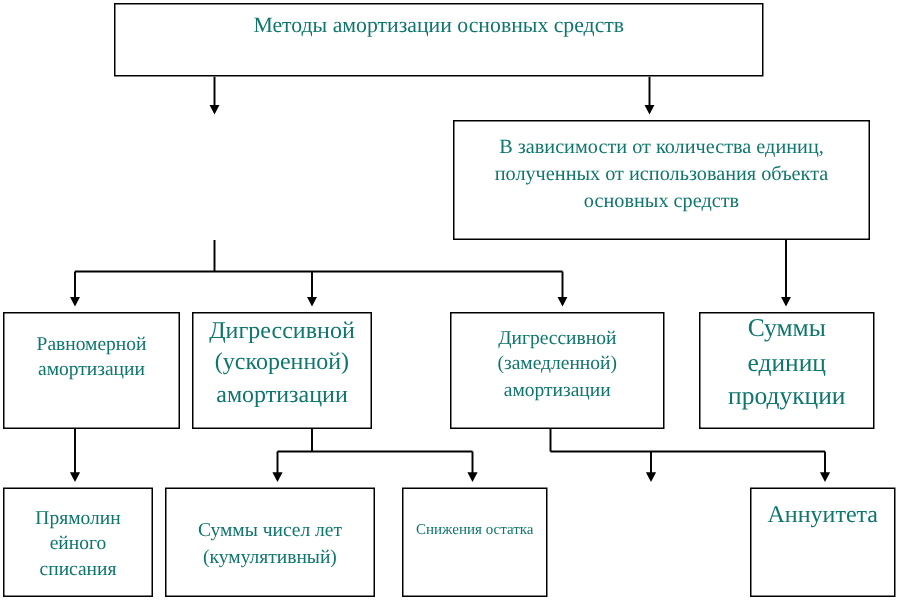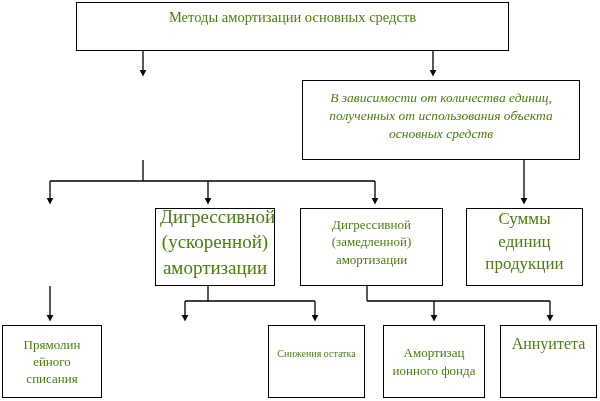--- a/index.html
+++ b/index.html
@@ -19,41 +19,41 @@
   }
   .node {
     position: absolute;
     box-sizing: border-box;
     border: 1px solid #000000;
     background: #ffffff;
     display: flex;
     align-items: center;
     justify-content: center;
     text-align: center;
-    color: #4d7c0f;
+    color: #0f766e;
     line-height: 1.32;
     padding: 2px 4px;
   }
   .node .label {
     display: block;
     width: 100%;
   }
   #n-root { left: 76px;  top: 2px;   width: 433px; height: 49px;  font-size: 14.5px; }
   #n-root .label { position: relative; top: -9px; }
 
   #n-time  { left: 2px;   top: 80px;  width: 281px; height: 80px; font-size: 13.5px; }
   #n-time .label { position: relative; top: -8px; }
 
-  #n-units { left: 302px; top: 80px;  width: 278px; height: 80px; font-size: 13.5px; font-style: italic; }
+  #n-units { left: 302px; top: 80px;  width: 278px; height: 80px; font-size: 13.5px; }
   #n-units .label { position: relative; top: -4px; }
 
   #n-even  { left: 2px;   top: 208px; width: 118px; height: 78px; font-size: 13px; }
   #n-even .label { position: relative; top: -10px; }
 
-  #n-digr  { left: 155px; top: 208px; width: 120px; height: 78px; font-size: 19px; }
+  #n-digr  { left: 128px; top: 208px; width: 120px; height: 78px; font-size: 16px; }
   #n-digr .label { position: relative; top: -5px; }
 
   #n-prog  { left: 300px; top: 208px; width: 143px; height: 78px; font-size: 13px; }
   #n-prog .label { position: relative; top: -5px; }
 
   #n-sum   { left: 466px; top: 208px; width: 117px; height: 78px; font-size: 17px; }
   #n-sum .label { position: relative; top: -5px; }
 
   #n-line  { left: 2px;   top: 325px; width: 100px; height: 73px; font-size: 13px; }
   #n-cumul { left: 110px; top: 325px; width: 140px; height: 73px; font-size: 13px; }
@@ -113,43 +113,46 @@
 
   <div class="node" id="n-root">
     <span class="label">Методы амортизации основных средств</span>
   </div>
 
 
   <div class="node" id="n-units">
     <span class="label">В зависимости от количества единиц, полученных от использования объекта основных средств</span>
   </div>
 
+  <div class="node" id="n-even">
+    <span class="label">Равномерной амортизации</span>
+  </div>
 
   <div class="node" id="n-digr">
     <span class="label">Дигрессивной (ускоренной) амортизации</span>
   </div>
 
   <div class="node" id="n-prog">
     <span class="label">Дигрессивной (замедленной) амортизации</span>
   </div>
 
   <div class="node" id="n-sum">
     <span class="label">Суммы единиц продукции</span>
   </div>
 
   <div class="node" id="n-line">
     <span class="label">Прямолин ейного списания</span>
   </div>
 
+  <div class="node" id="n-cumul">
+    <span class="label">Суммы чисел лет (кумулятивный)</span>
+  </div>
 
   <div class="node" id="n-decl">
     <span class="label">Снижения остатка</span>
   </div>
 
-  <div class="node" id="n-fund">
-    <span class="label">Амортизац ионного фонда</span>
-  </div>
 
   <div class="node" id="n-annu">
     <span class="label">Аннуитета</span>
   </div>
 
 </div>
 
 </body></html>

